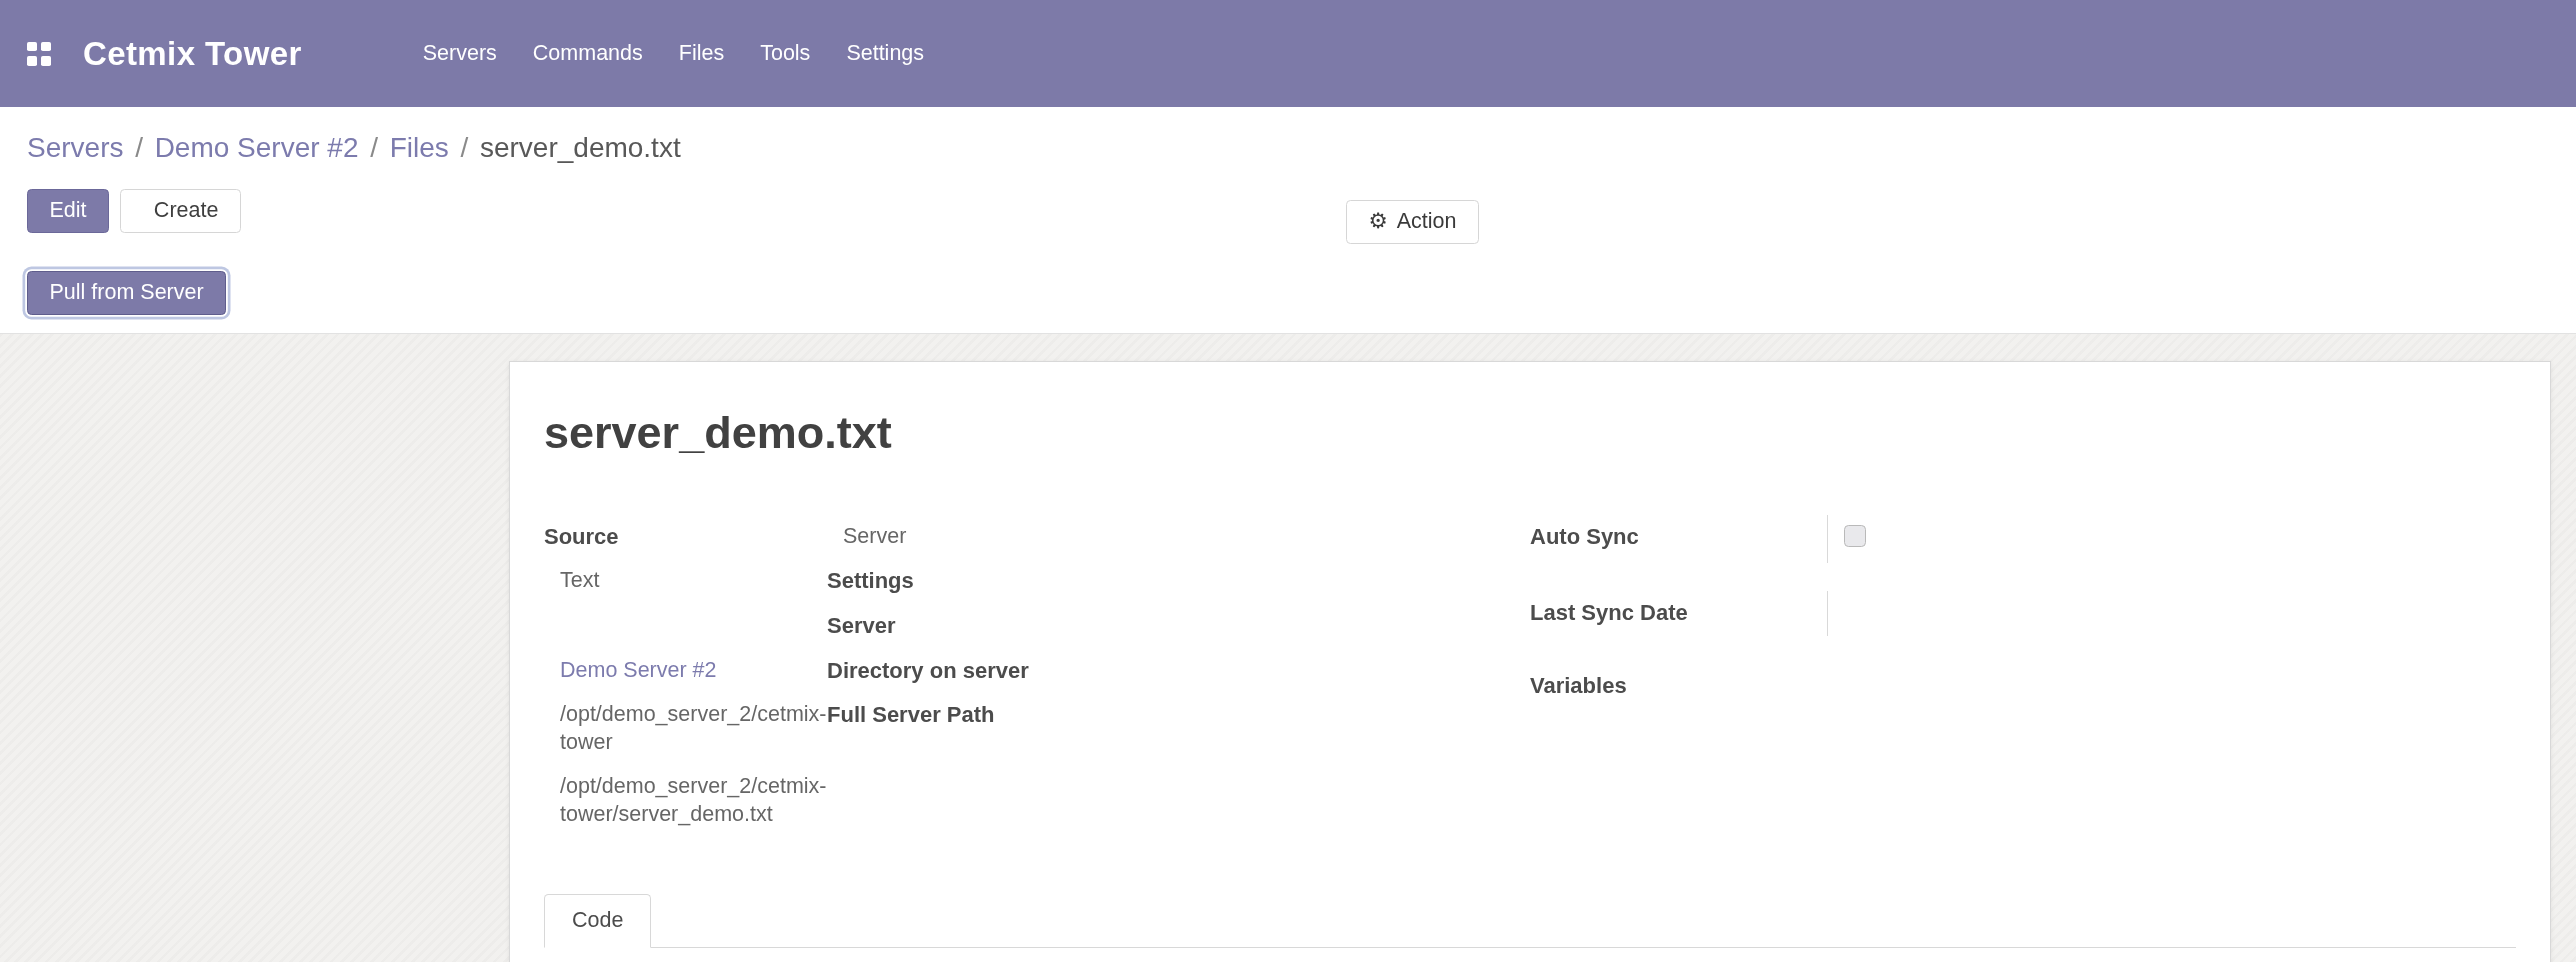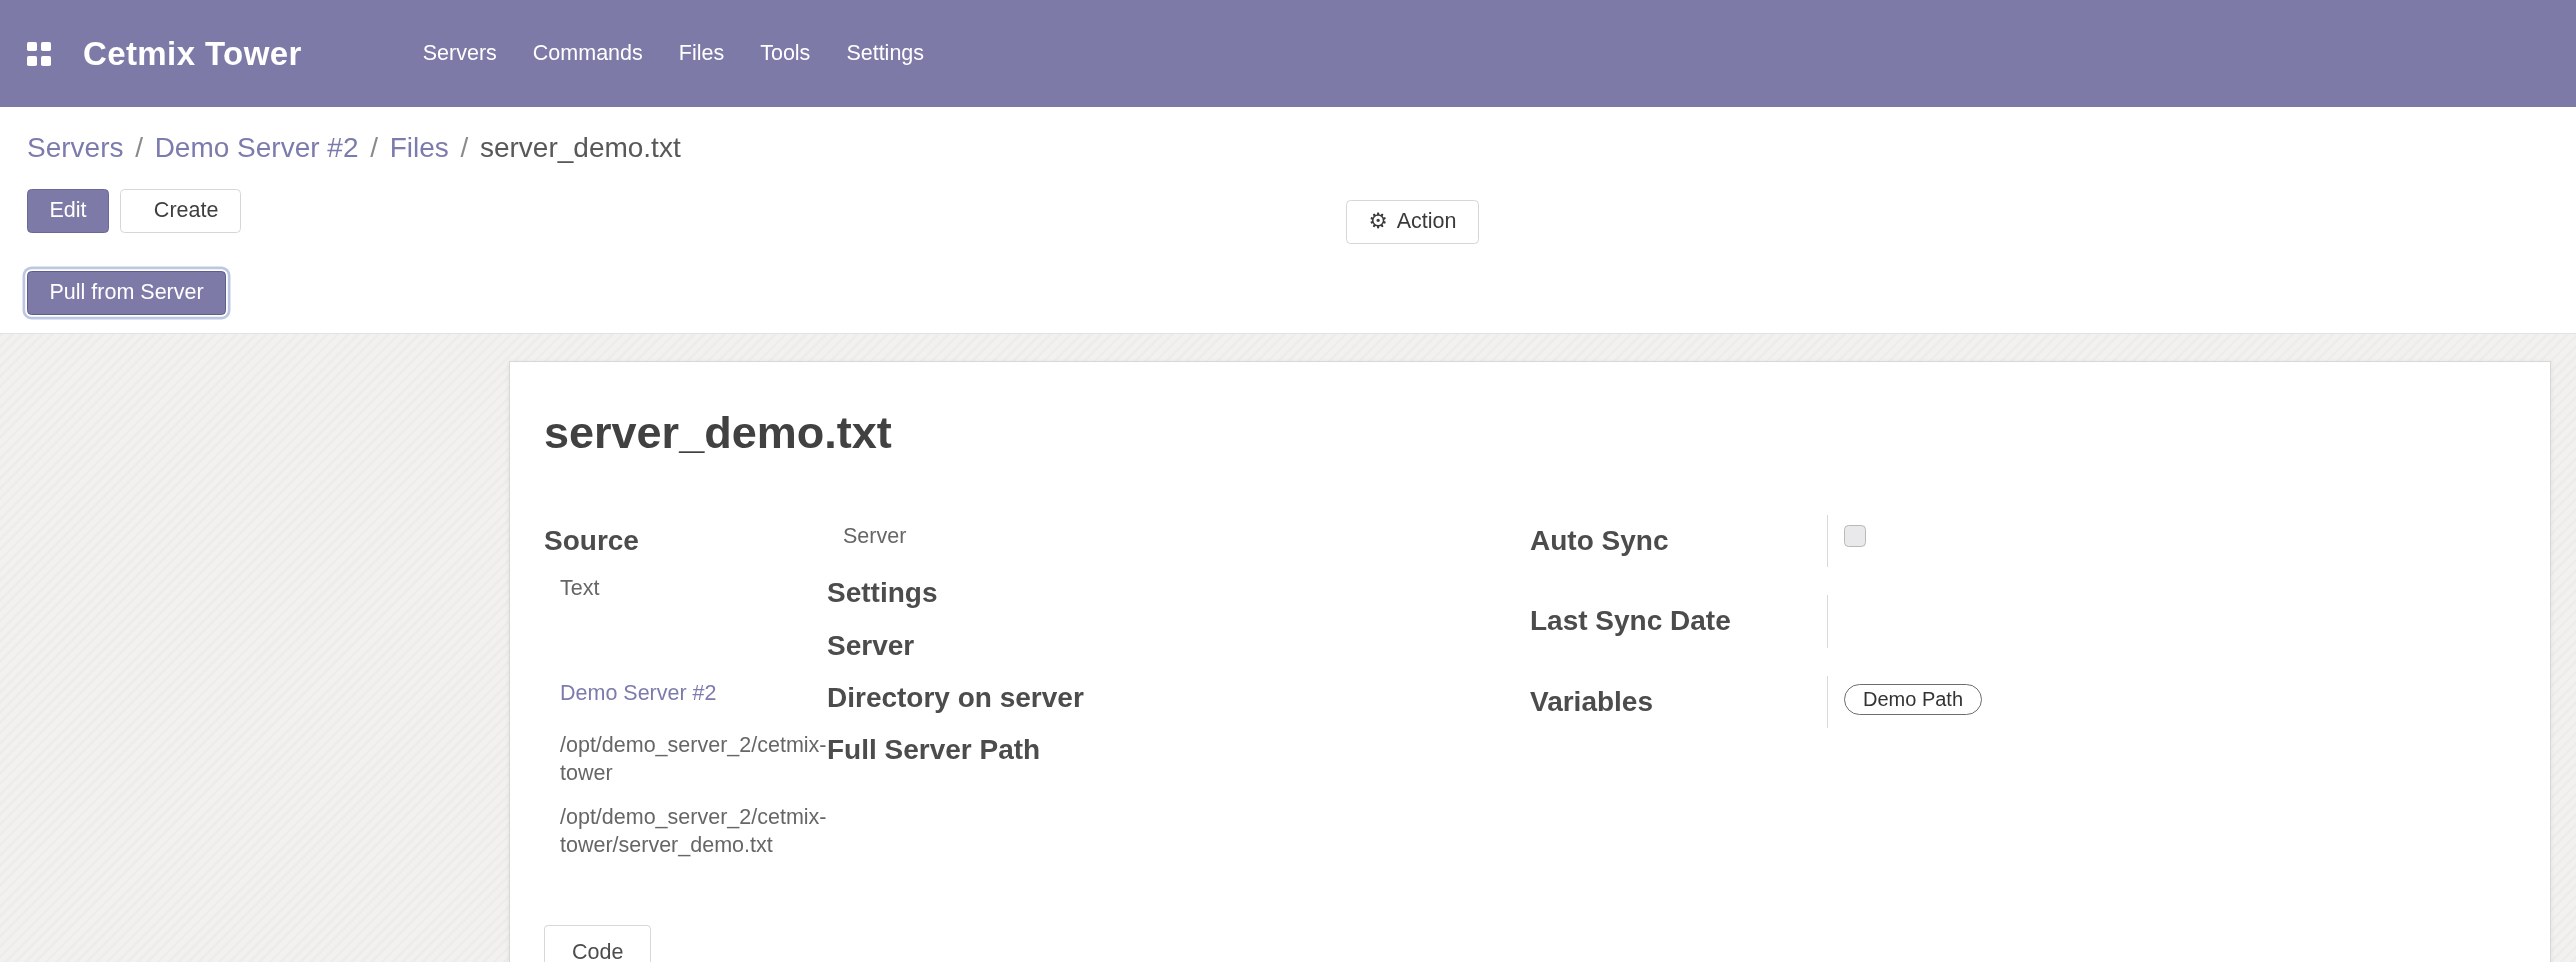--- a/index.html
+++ b/index.html
@@ -42,21 +42,21 @@
     background-image:repeating-linear-gradient(135deg, rgba(0,0,0,0.018) 0 2.7px, transparent 2.7px 7.2px); }
   .sheet { width:2042px; margin-left:509px; margin-top:0; position:relative; top:27px;
     background:#fff; border:0.9px solid #d8d8d8; box-shadow:0 0.9px 4.5px rgba(0,0,0,0.07);
     height:718px; padding:38px 34px; }
 
   .sheet-title { font-size:45px; font-weight:bold; color:#414141; margin:7.2px 0 56px 0; }
 
   .o_group { display:grid; grid-template-columns:1fr 1fr; align-items:start; }
   .inner-group { display:grid; grid-template-columns:283px 1fr; }
   .inner-group.right { grid-template-columns:269px 1fr;gap:28px; }
-  .fld-label { font-size:28px; font-weight:bold; color:#4c4c4c; padding:8px 18px 8px 0; line-height:1.3; }
+  .fld-label { font-size:22px; font-weight:bold; color:#4c4c4c; padding:8px 18px 8px 0; line-height:1.3; }
   .fld-value { font-size:21.5px; color:#666; padding:8px 0 8px 16px; line-height:1.3; min-height:41px; }
   .inner-group.right .fld-value { border-left:0.9px solid #d9d9d9; }
   .fld-link { color:#7c7bad; cursor:pointer; }
 
   .checkbox { width:22.4px; height:22.4px; border:0.9px solid #b9b9b9; border-radius:4.5px;
     background:#e9e9ec; display:inline-block; margin-top:1.8px; }
   .tag-pill { display:inline-block; border:0.9px solid #6d6d6d; border-radius:36px;
     padding:1.8px 18px; font-size:20px; color:#333; background:#fff; }
 
   
@@ -146,23 +146,20 @@
       <div class="inner-group right">
         <div class="fld-label">Auto Sync</div>
         <div class="fld-value">
           <span class="checkbox"></span>
         </div>
 
         <div class="fld-label">Last Sync Date</div>
         <div class="fld-value"></div>
 
         <div class="fld-label">Variables</div>
-        <div class="fld-value">
-          <span class="tag-pill">Demo Path</span>
-        </div>
       </div>
     </div>
 
     <div class="notebook">
       <div class="tab-list">
         <div class="tab">Code</div>
       </div>
       <div class="tab-content"></div>
     </div>
 

